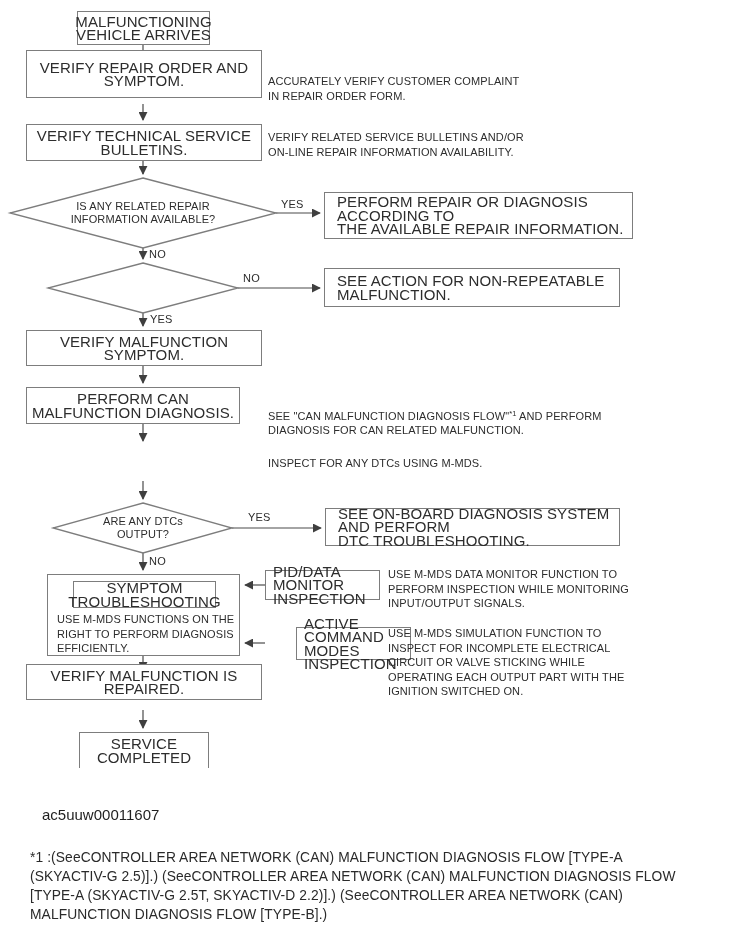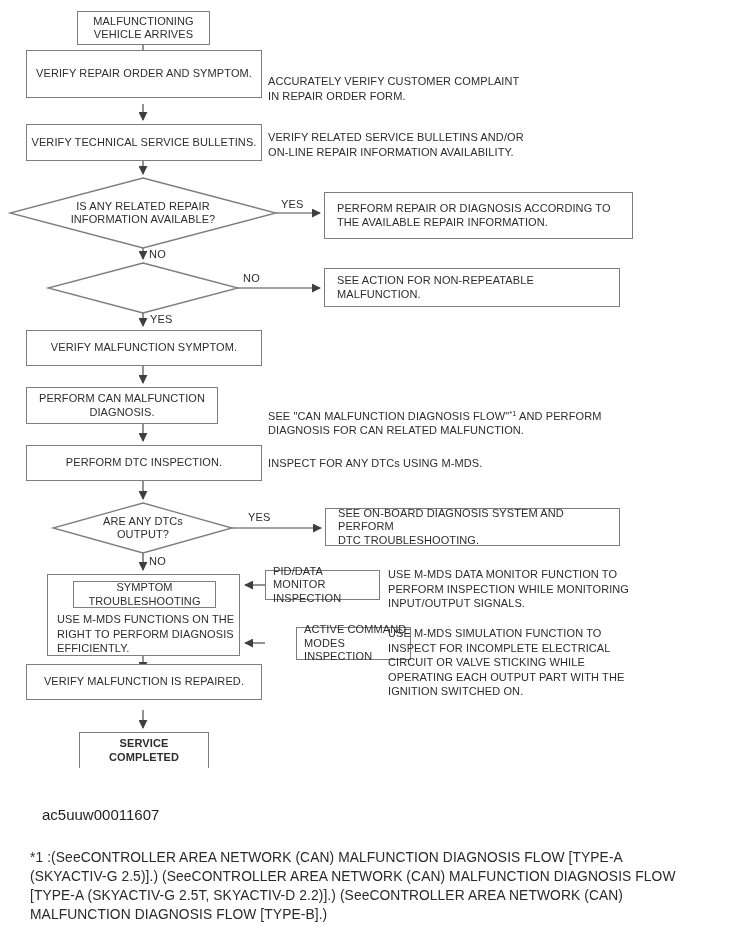--- a/index.html
+++ b/index.html
@@ -4,26 +4,26 @@
 <style>
   html,body{margin:0;padding:0;background:#ffffff;}
   .stage{
     position:relative;width:749px;height:933px;background:#ffffff;
     font-family:"Liberation Sans", sans-serif;color:#2d2d2d;overflow:hidden;
   }
   svg.flow{position:absolute;left:0;top:0;width:749px;height:933px;}
   .box{
     position:absolute;border:1.5px solid #7d7d7d;background:#ffffff;
     display:flex;align-items:center;justify-content:center;text-align:center;
-    font-size:11px;line-height:13.5px;white-space:pre-line;letter-spacing:0.1px;
+    font-size:15px;line-height:13.5px;white-space:pre-line;letter-spacing:0.1px;
     box-sizing:border-box;
   }
   .box.left{justify-content:flex-start;text-align:left;padding-left:12px;padding-right:6px;}
   .box.small{padding-left:7px;padding-right:2px;}
-  .box.open-bottom{border-bottom:none;font-weight:bold;}
+  .box.open-bottom{border-bottom:none;}
   .groupbox{position:absolute;border:1.5px solid #7d7d7d;background:#ffffff;box-sizing:border-box;}
   .note{
     position:absolute;font-size:11px;line-height:14.5px;white-space:pre-line;
     letter-spacing:0.1px;text-align:left;
   }
   .note sup{font-size:7.5px;vertical-align:4px;}
   .dlabel{position:absolute;font-size:11px;letter-spacing:0.2px;}
   .dtext{
     position:absolute;display:flex;align-items:center;justify-content:center;
     text-align:center;font-size:11px;line-height:13.5px;white-space:pre-line;letter-spacing:0.1px;
@@ -77,23 +77,22 @@
 
   <div class="box" style="left:26px;top:124px;width:236px;height:37px;">VERIFY TECHNICAL SERVICE BULLETINS.</div>
 
   <div class="box left" style="left:324px;top:192px;width:309px;height:47px;">PERFORM REPAIR OR DIAGNOSIS ACCORDING TO
 THE AVAILABLE REPAIR INFORMATION.</div>
 
   <div class="box left" style="left:324px;top:268px;width:296px;height:39px;">SEE ACTION FOR NON-REPEATABLE MALFUNCTION.</div>
 
   <div class="box" style="left:26px;top:330px;width:236px;height:36px;">VERIFY MALFUNCTION SYMPTOM.</div>
 
-  <div class="box" style="left:26px;top:387px;width:192px;height:37px;">PERFORM CAN MALFUNCTION DIAGNOSIS.</div>
+  <div class="box" style="left:26px;top:387px;width:214px;height:37px;">PERFORM CAN MALFUNCTION DIAGNOSIS.</div>
 
-  <div class="box" style="left:26px;top:445px;width:236px;height:36px;">PERFORM DTC INSPECTION.</div>
 
   <div class="box left" style="left:325px;top:508px;width:295px;height:38px;">SEE ON-BOARD DIAGNOSIS SYSTEM AND PERFORM
 DTC TROUBLESHOOTING.</div>
 
   <div class="groupbox" style="left:47px;top:574px;width:193px;height:82px;"></div>
   <div class="box" style="left:73px;top:581px;width:143px;height:27px;">SYMPTOM
 TROUBLESHOOTING</div>
   <div class="note" style="left:57px;top:612px;width:180px;">USE M-MDS FUNCTIONS ON THE
 RIGHT TO PERFORM DIAGNOSIS
 EFFICIENTLY.</div>

